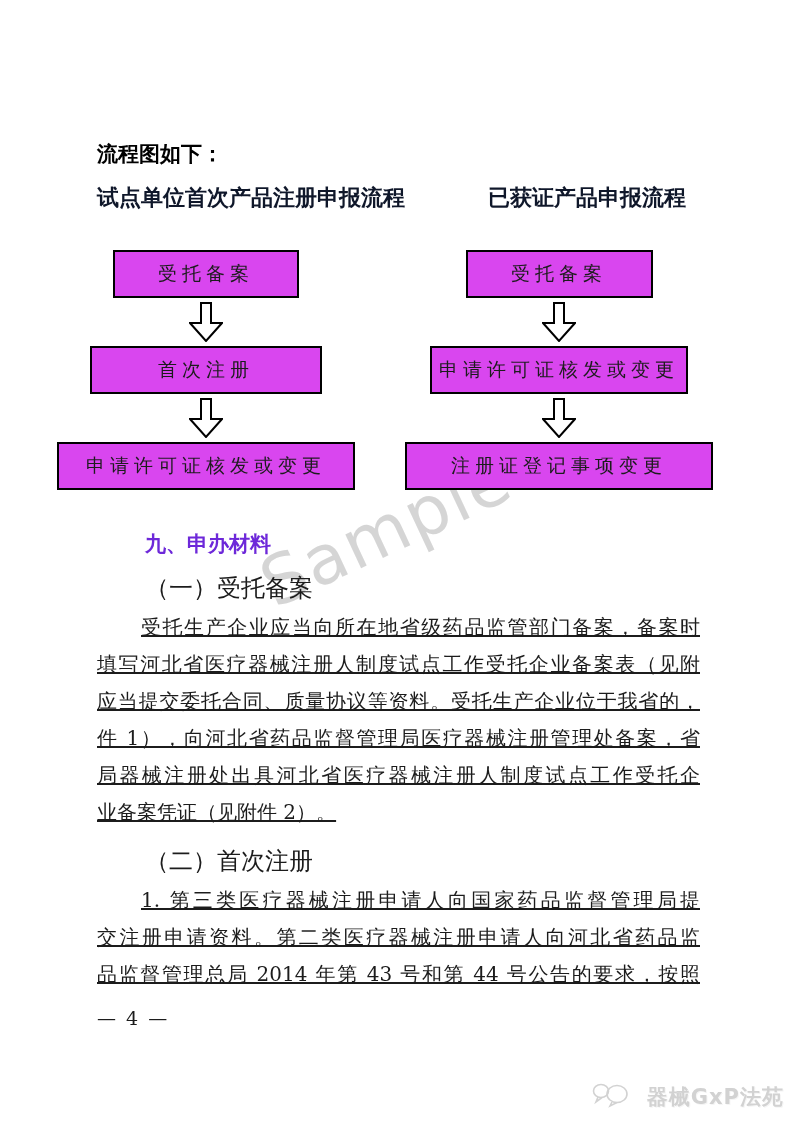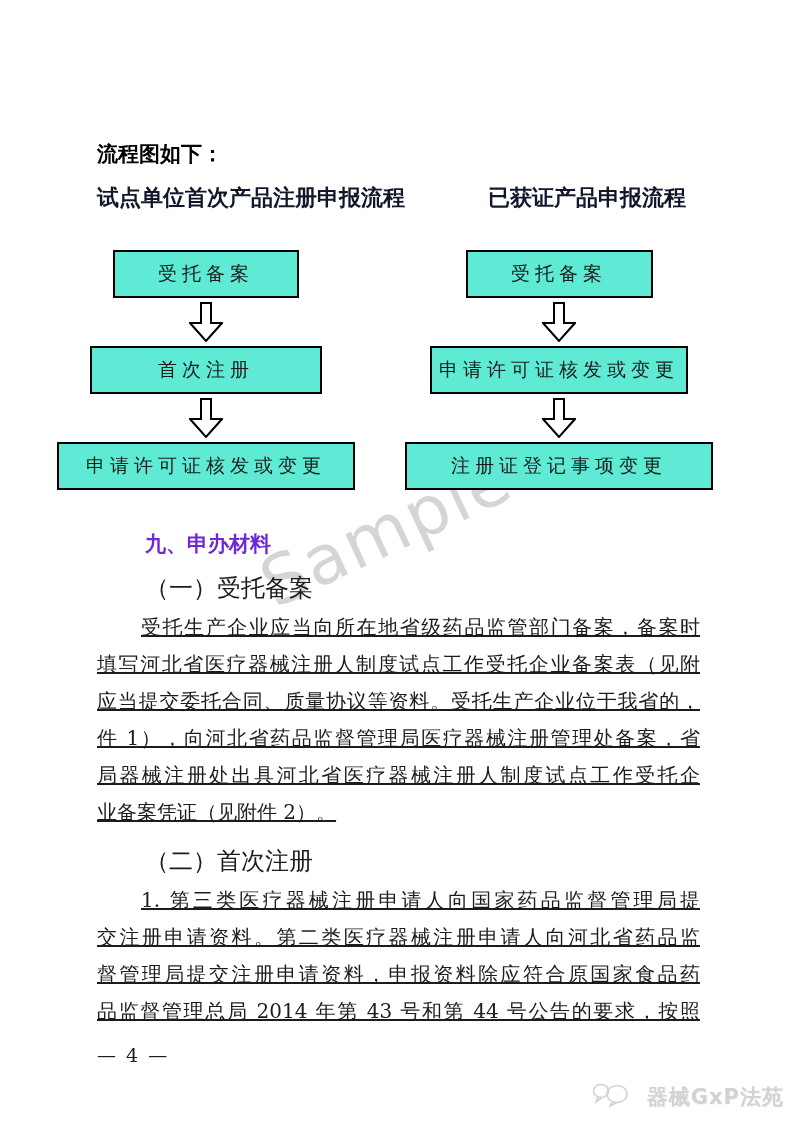--- a/index.html
+++ b/index.html
@@ -64,21 +64,21 @@
     display: flex;
     flex-direction: column;
     align-items: center;
   }
   .flow-col.left  { width: 298px; margin-right: 50px; }
   .flow-col.right { width: 308px; }
 
   .flow-box {
     height: 48px;
     border: 2px solid #000;
-    background: #5eead4;
+    background: #d946ef;
     display: flex;
     align-items: center;
     justify-content: center;
     font-size: 19px;
     letter-spacing: 5px;
     white-space: nowrap;
     overflow: hidden;
   }
   .left  .flow-box.r1 { width: 186px; }
   .left  .flow-box.r2 { width: 232px; }
@@ -205,21 +205,20 @@
       <div class="line fill">件 1），向河北省药品监督管理局医疗器械注册管理处备案，省</div>
       <div class="line fill">局器械注册处出具河北省医疗器械注册人制度试点工作受托企</div>
       <div class="line">业备案凭证（见附件 2）。</div>
     </div>
 
     <div class="subsection-title">（二）首次注册</div>
 
     <div class="paragraph">
       <div class="line fill indent">1. 第三类医疗器械注册申请人向国家药品监督管理局提</div>
       <div class="line fill">交注册申请资料。第二类医疗器械注册申请人向河北省药品监</div>
-      <div class="line fill">督管理局提交注册申请资料，申报资料除应符合原国家食品药</div>
       <div class="line fill">品监督管理总局 2014 年第 43 号和第 44 号公告的要求，按照</div>
     </div>
 
     <div class="page-number">— 4 —</div>
 
   </div>
 
   <div class="footer-logo">
     <span>
       <svg width="38" height="26" viewBox="0 0 38 26" fill="none">

